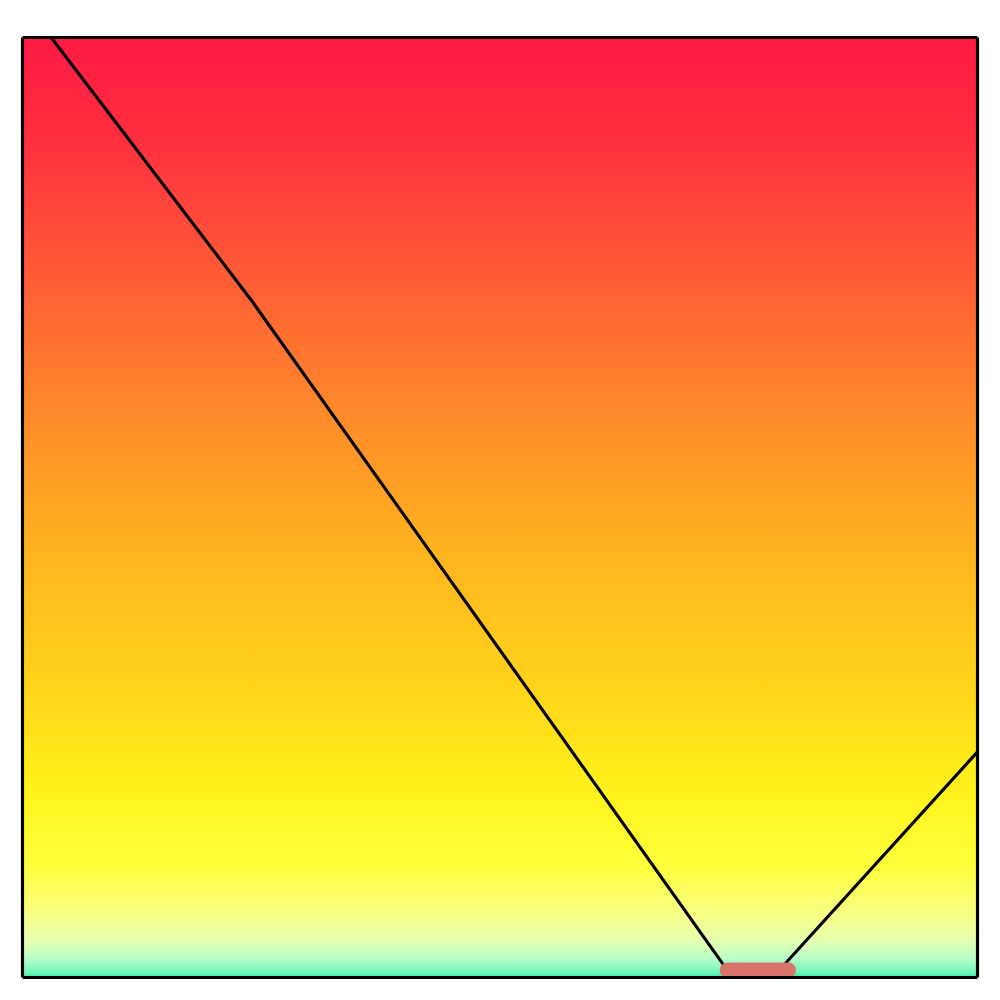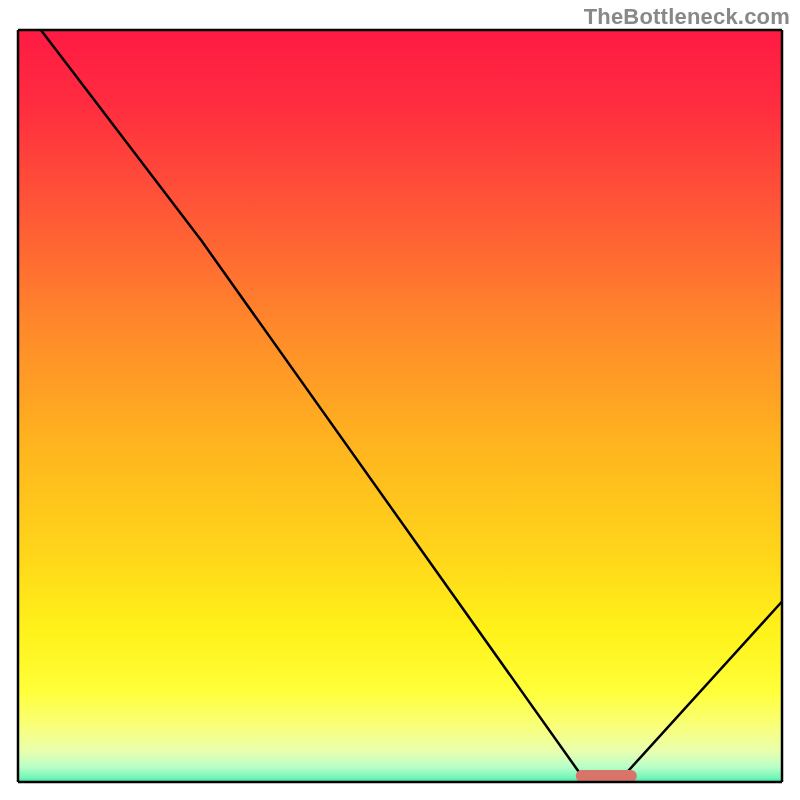--- a/index.html
+++ b/index.html
@@ -26,21 +26,20 @@
     z-index: 10;
   }
   svg {
     display: block;
   }
 </style>
 </head>
 <body>
 
 <div class="container">
-  <div class="watermark">TheBottleneck.com</div>
   <svg id="chart-svg" width="800" height="800">
     <defs>
       <linearGradient id="bg-grad" x1="0" y1="0" x2="0" y2="1">
           <stop offset="0%" stop-color="#ff1a44"></stop>
           <stop offset="10%" stop-color="#ff2d3f"></stop>
           <stop offset="25%" stop-color="#ff5a36"></stop>
           <stop offset="40%" stop-color="#ff8a2a"></stop>
           <stop offset="55.00000000000001%" stop-color="#ffb41f"></stop>
           <stop offset="70%" stop-color="#ffd61a"></stop>
           <stop offset="80%" stop-color="#fff21a"></stop>

